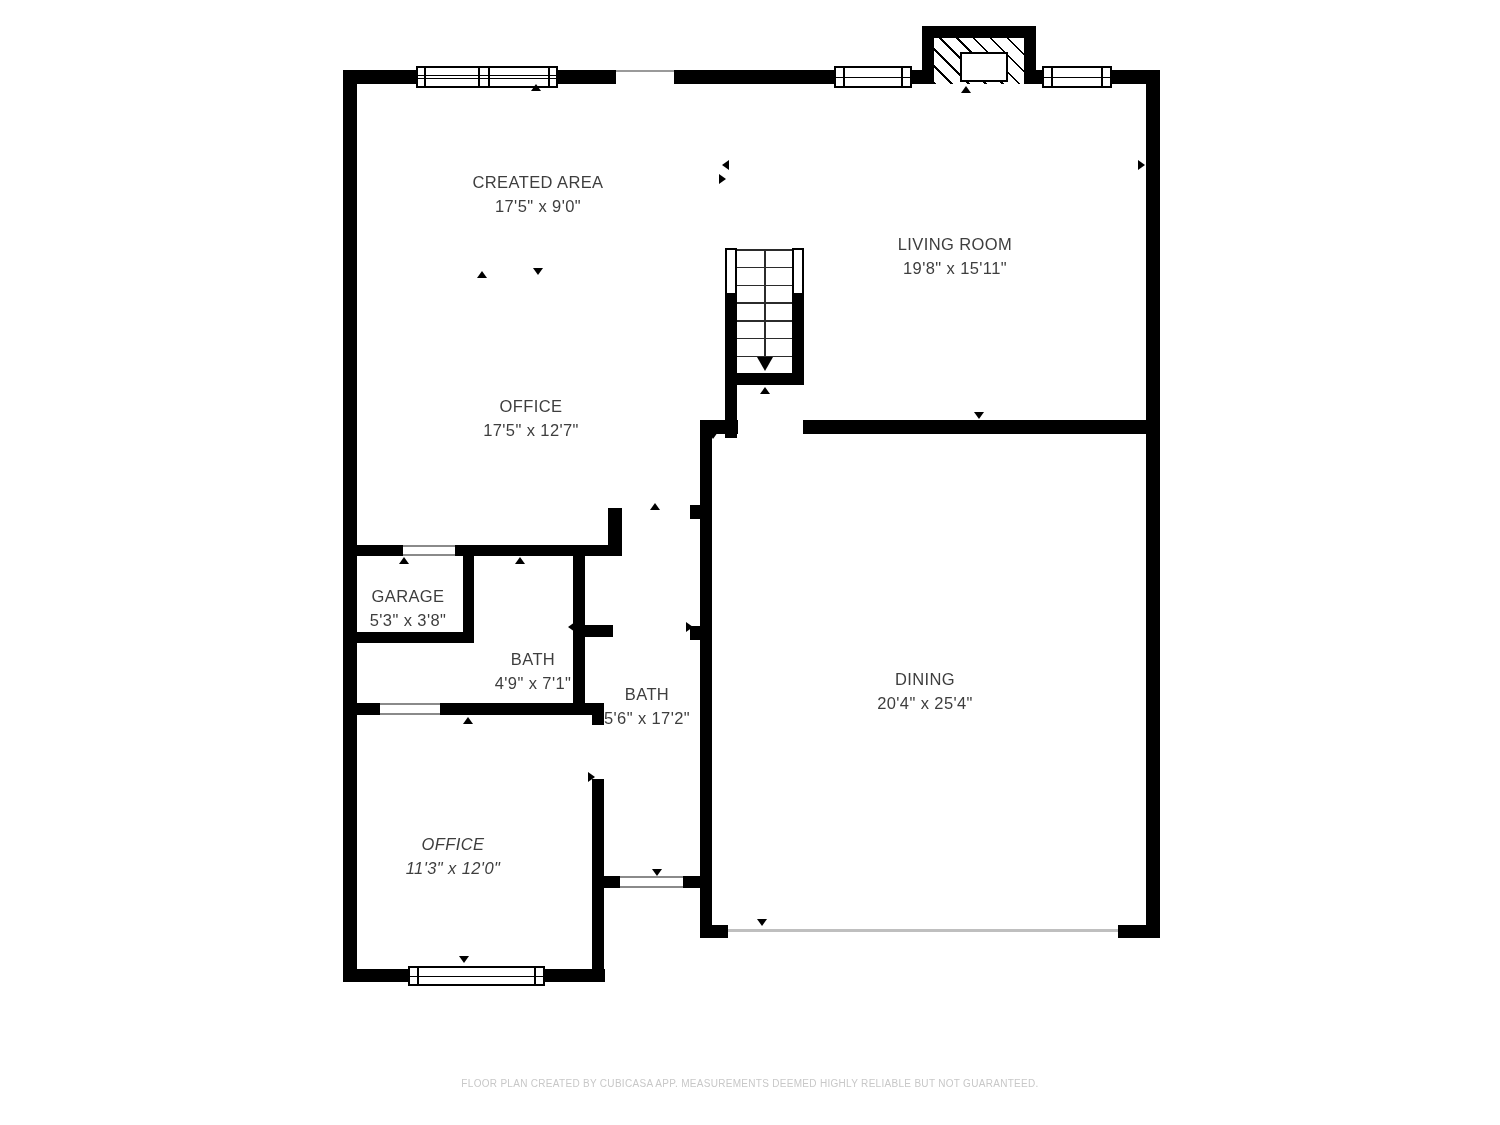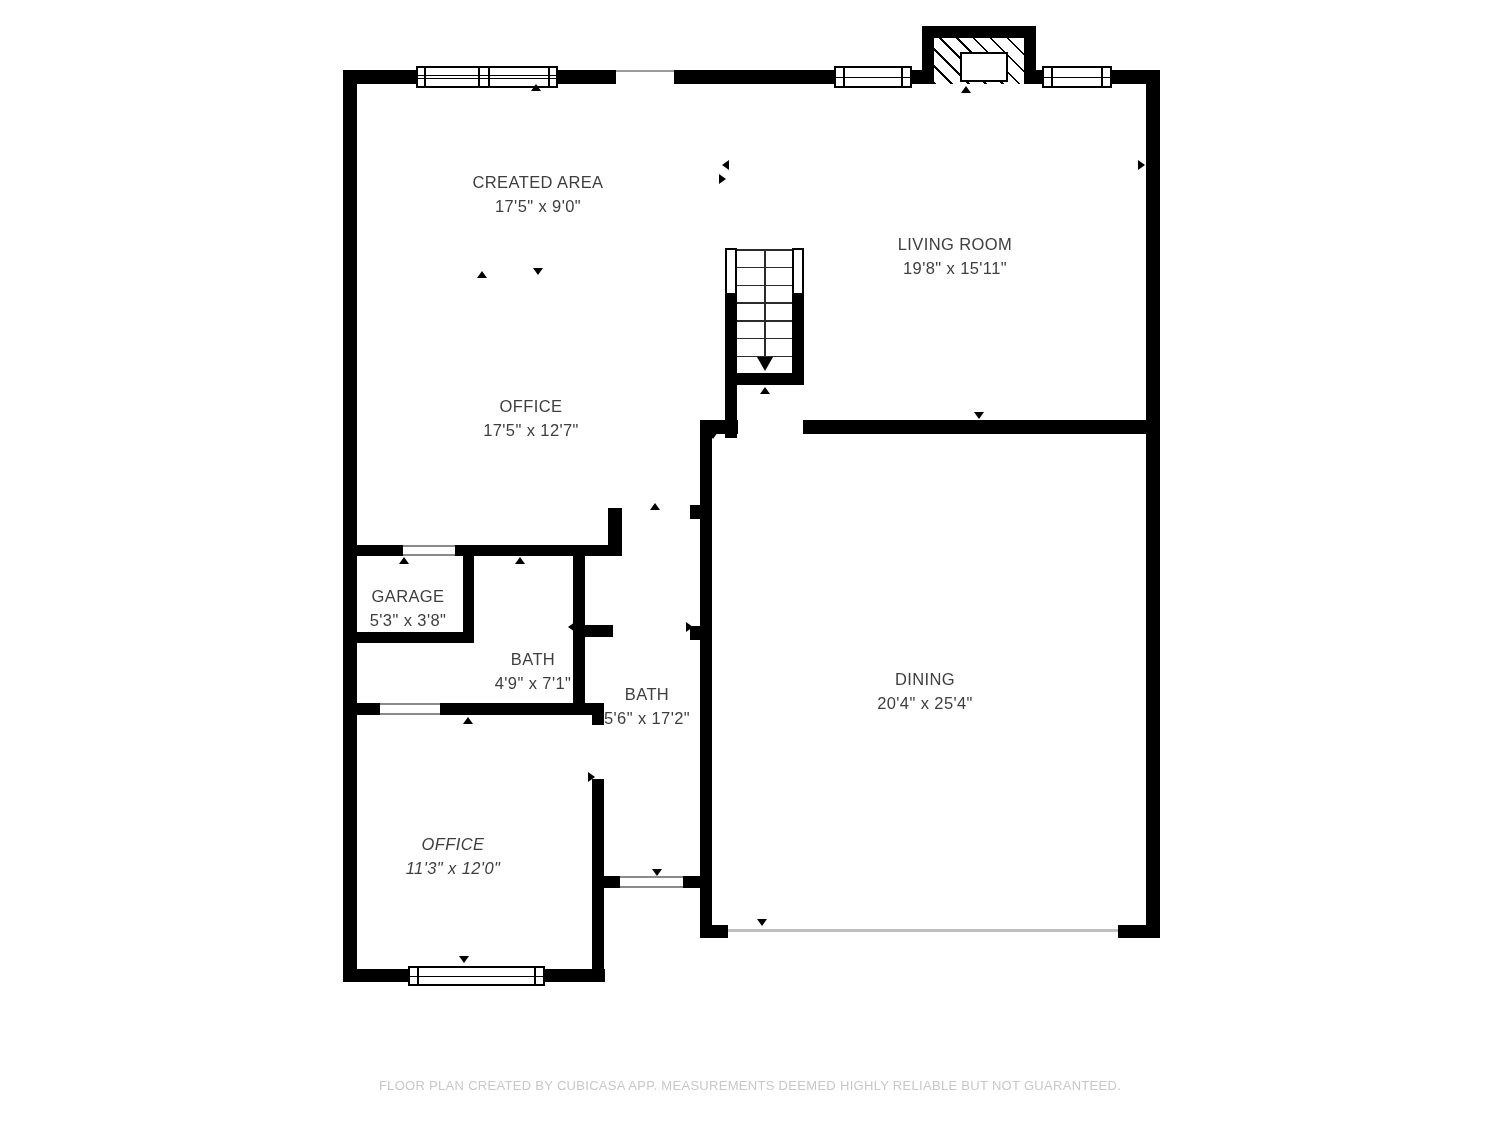--- a/index.html
+++ b/index.html
@@ -23,21 +23,21 @@
   .mk{position:absolute;width:0;height:0;}
   .mk.up{border-left:5px solid transparent;border-right:5px solid transparent;border-bottom:7px solid #000;}
   .mk.down{border-left:5px solid transparent;border-right:5px solid transparent;border-top:7px solid #000;}
   .mk.left{border-top:5px solid transparent;border-bottom:5px solid transparent;border-right:7px solid #000;}
   .mk.right{border-top:5px solid transparent;border-bottom:5px solid transparent;border-left:7px solid #000;}
   .arrow-down-big{position:absolute;width:0;height:0;
      border-left:8px solid transparent;border-right:8px solid transparent;border-top:14px solid #000;}
   .room-label{position:absolute;transform:translate(-50%,-50%);text-align:center;white-space:nowrap;
      color:var(--color-label,#3e3e3e);font-size:16.5px;line-height:24px;letter-spacing:0.4px;}
   .footer{position:absolute;left:50%;top:1078px;transform:translateX(-50%);white-space:nowrap;
-     color:var(--color-footer,#c8c8c8);font-size:13px;letter-spacing:0.3px;}
+     color:var(--color-footer,#c8c8c8);font-size:10px;letter-spacing:0.3px;}
 </style>
 </head>
 <body>
 
 <div class="canvas">
 
   <div class="wall" style="left:343px;top:70px;width:815px;height:14px;"></div>
   <div class="wall" style="left:343px;top:70px;width:14px;height:912px;"></div>
   <div class="wall" style="left:1146px;top:70px;width:14px;height:868px;"></div>
 

